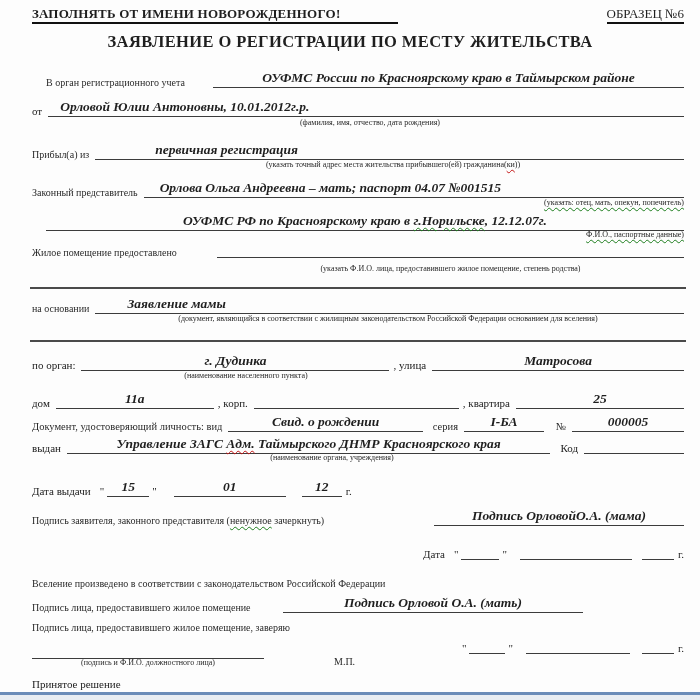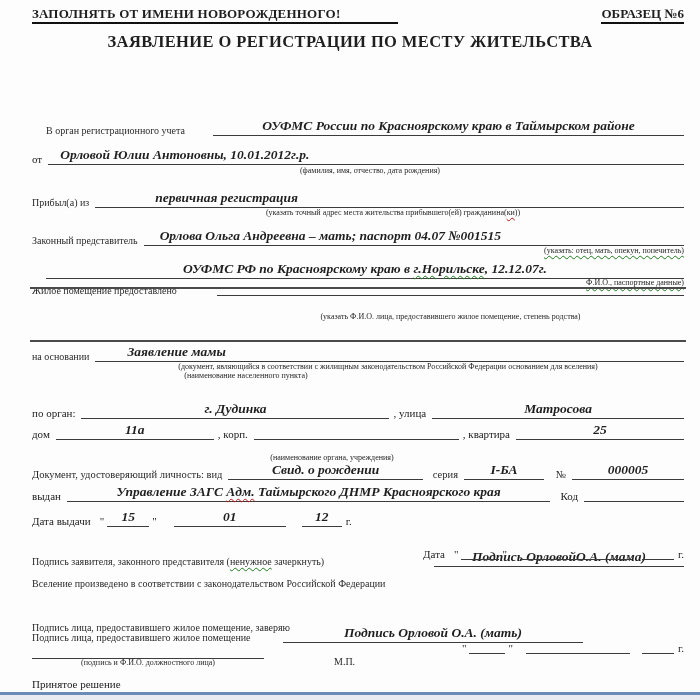--- a/index.html
+++ b/index.html
@@ -12,32 +12,32 @@
   .page{position:relative;width:700px;height:700px;background:#fdfdfd;overflow:hidden;}
   .band{position:absolute;left:32px;right:16px;display:flex;align-items:flex-end;}
   .lbl{font-size:10px;white-space:nowrap;padding-right:6px;color:#2a2a2a;}
   .lbl-md{font-size:11px;white-space:nowrap;padding-right:6px;color:#222;}
   .val{
     font-weight:bold;font-style:italic;font-size:13.5px;
     border-bottom:1.6px solid #3c3c3c;
     text-align:center;white-space:nowrap;line-height:1.25;
   }
   .val-left{text-align:left;}
-  .fill{flex:1;margin-top:48px;}
+  .fill{flex:1;}
   .cap{font-size:8px;color:#262626;text-align:center;line-height:1.1;}
   .caprow{position:absolute;left:32px;right:16px;display:flex;}
   .spacer{flex:none;}
   .hrule{position:absolute;left:30px;right:14px;border-top:2px solid #4a4a4a;}
   .wavy-green{text-decoration:underline wavy #1e7e1e 1px;text-underline-offset:2px;text-align:right;}
   .wavy-red{text-decoration:underline wavy #c31414 1px;text-underline-offset:2px;}
   .hdr-warn{
     font-weight:bold;font-size:13px;
     border-bottom:2.2px solid #111;padding-right:58px;letter-spacing:0.2px;
   }
-  .hdr-sample{font-weight:bold;font-size:13px;border-bottom:2.2px solid #111;margin-left:auto;}
+  .hdr-sample{font-weight:normal;font-size:13px;border-bottom:2.2px solid #111;margin-left:auto;}
   .title{position:absolute;left:0;right:0;text-align:center;font-weight:bold;font-size:16.5px;letter-spacing:0.4px;}
   .quote{font-size:11px;padding:0 3px;}
   .blank{border-bottom:1.6px solid #3c3c3c;}
   .blueline{position:absolute;left:0;right:0;height:3px;background:#6b8cb8;}
   .belowline{position:absolute;left:0;right:0;bottom:0;height:5px;background:#e9edf2;}
 </style>
 </head>
 <body>
 
 <div class="page">

